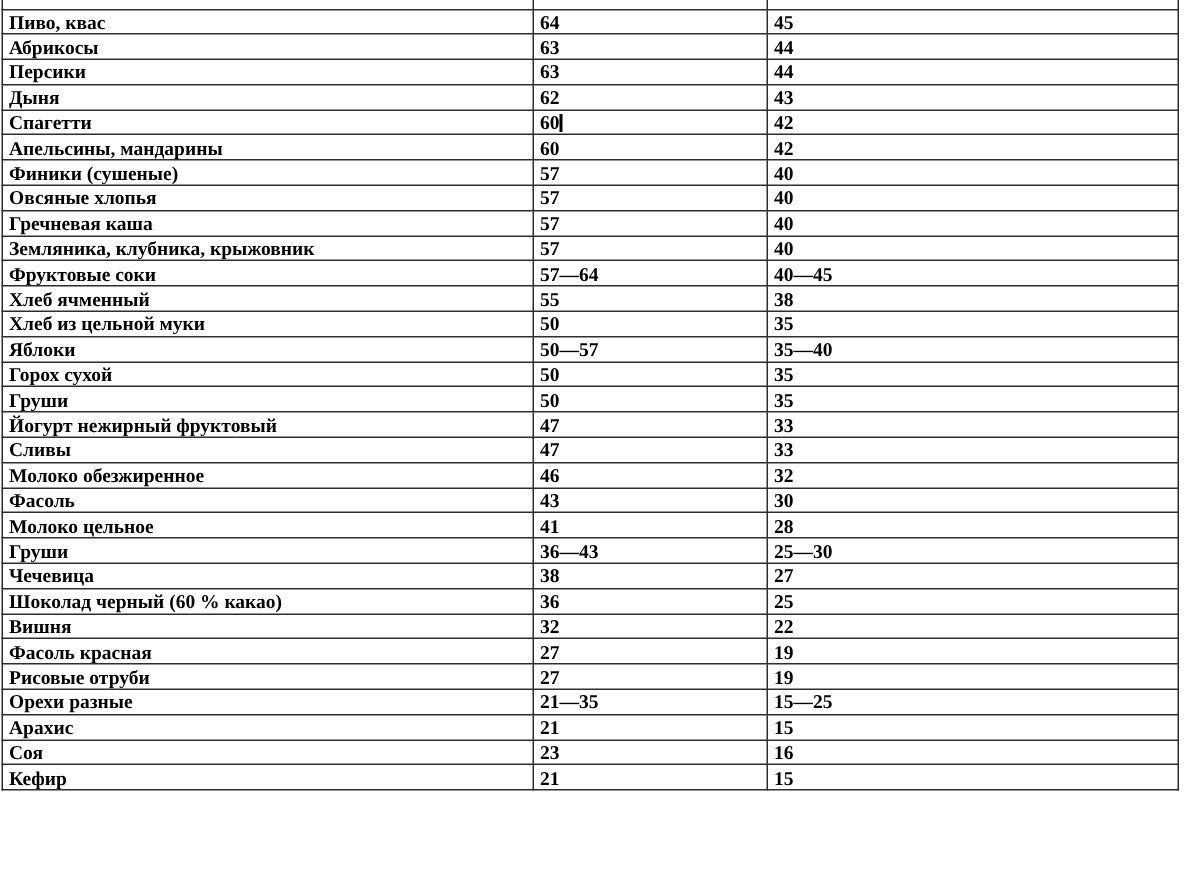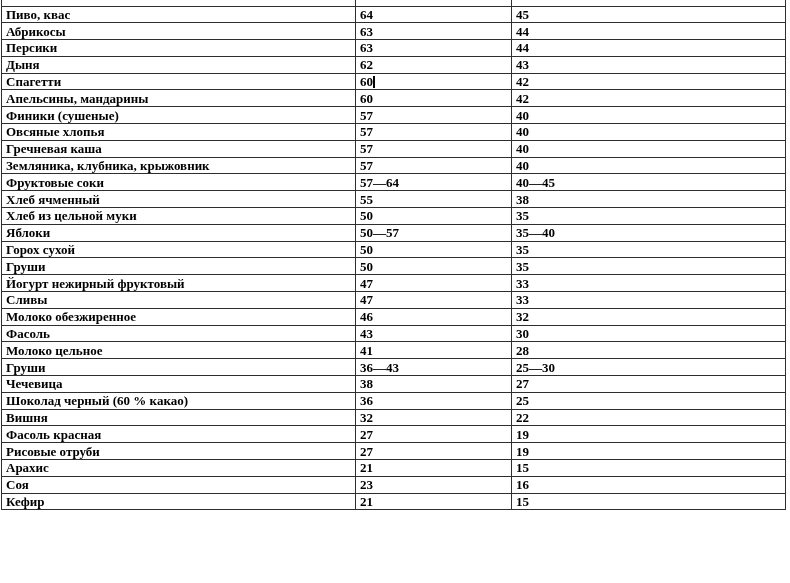--- a/index.html
+++ b/index.html
@@ -191,20 +191,25 @@
           <td><span>Фасоль красная</span></td>
           <td><span>27</span></td>
           <td><span>19</span></td>
         </tr>
         <tr class="row">
           <td><span>Рисовые отруби</span></td>
           <td><span>27</span></td>
           <td><span>19</span></td>
         </tr>
         <tr class="row">
+          <td><span>Орехи разные</span></td>
+          <td><span>21—35</span></td>
+          <td><span>15—25</span></td>
+        </tr>
+        <tr class="row">
           <td><span>Арахис</span></td>
           <td><span>21</span></td>
           <td><span>15</span></td>
         </tr>
         <tr class="row">
           <td><span>Соя</span></td>
           <td><span>23</span></td>
           <td><span>16</span></td>
         </tr>
         <tr class="row">

